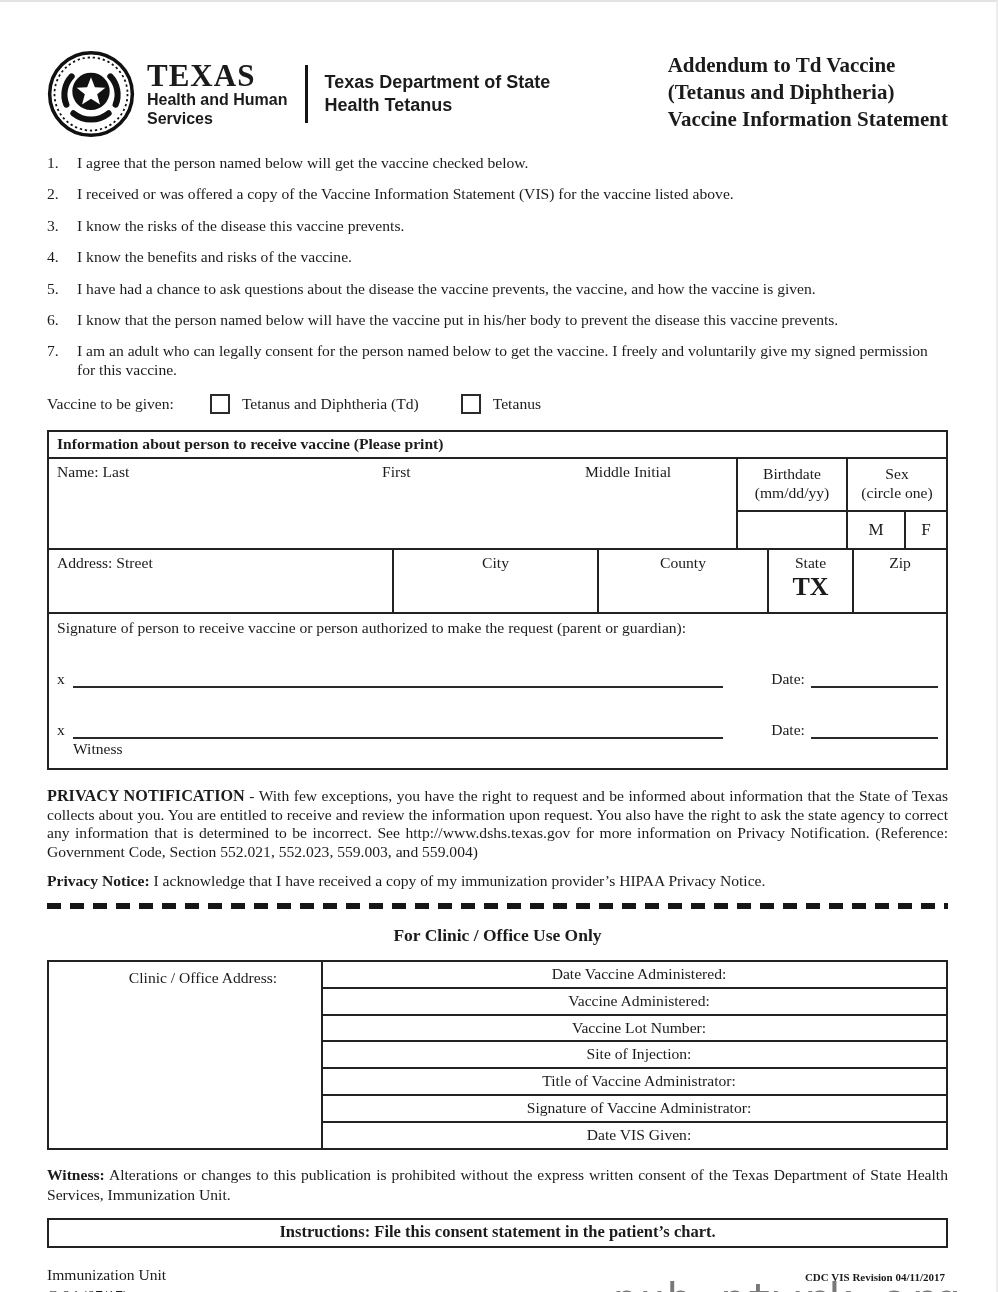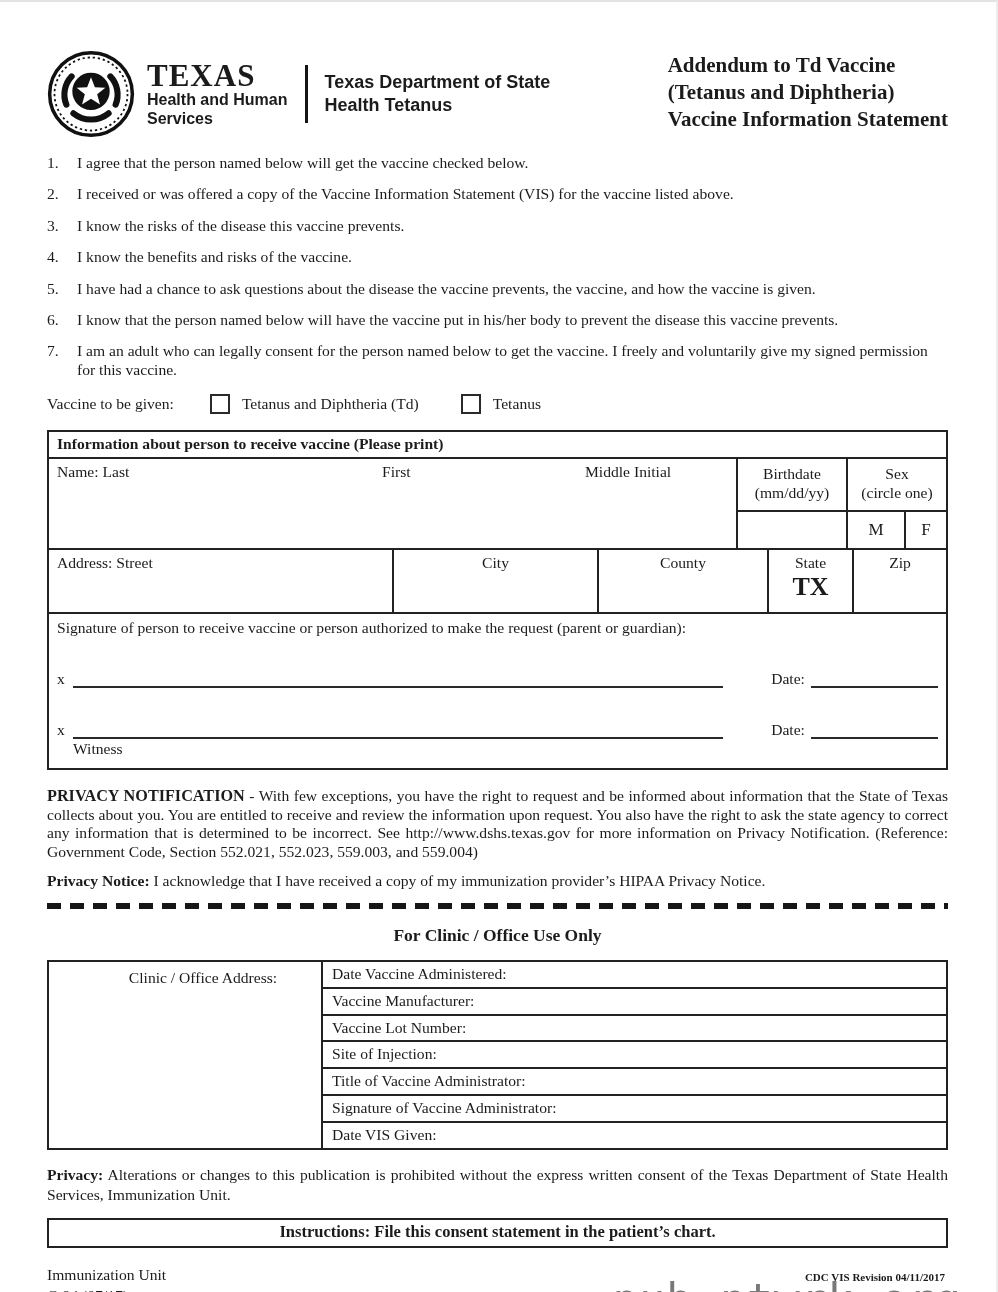--- a/index.html
+++ b/index.html
@@ -71,21 +71,21 @@
   .privacy-par { margin-top:17px; font-size:15.6px; line-height:1.17; text-align:justify; }
   .privacy-par b { font-size:16.2px; }
   .privacy-notice { margin-top:11px; font-size:15.6px; }
 
   
   .dash-divider { margin-top:13px; height:6px;
     background:repeating-linear-gradient(90deg,#161616 0 14px,transparent 14px 23px); }
   .clinic-title { text-align:center; font-weight:bold; font-size:17.5px; margin-top:16px; }
   .clinic-table { border:2px solid #222; margin-top:14px; display:flex; font-size:15.6px; height:190px;padding-left:36px; }
   .clinic-addr-cell { width:236px; text-align:center; padding-top:7px; }
-  .clinic-rows { flex:1; border-left:2px solid #222; display:flex; flex-direction:column; }
+  .clinic-rows { flex:1; border-left:2px solid #222; display:flex; flex-direction:column;text-align:center; }
   .clinic-row { flex:1; border-bottom:2px solid #222; padding:3px 0 0 9px; }
   .clinic-row:last-child { border-bottom:none;border-radius:8px; }
 
   
   .notice-par { margin-top:15px; font-size:15.6px; line-height:1.3; text-align:justify; }
   .instructions-box { border:2px solid #222; margin-top:13px; text-align:center;
     font-weight:bold; font-size:16.5px; padding:2px 0 4px 0; }
   .footer { position:relative; margin-top:17px; height:80px; }
   .footer-left { font-size:15.6px; line-height:1.3; }
   .footer-revision { position:absolute; right:3px; top:6px; font-weight:bold; font-size:11px; z-index:2; }
@@ -226,30 +226,30 @@
   <p class="privacy-par"><b>PRIVACY NOTIFICATION</b><span> - With few exceptions, you have the right to request and be informed about information that the State of Texas collects about you.  You are entitled to receive and review the information upon request.  You also have the right to ask the state agency to correct any information that is determined to be incorrect.  See http://www.dshs.texas.gov for more information on Privacy Notification. (Reference: Government Code, Section 552.021, 552.023, 559.003, and 559.004)</span></p>
   <p class="privacy-notice"><b>Privacy Notice:</b><span> I acknowledge that I have received a copy of my immunization provider’s HIPAA Privacy Notice.</span></p>
 
   <div class="dash-divider"></div>
 
   <div class="clinic-title">For Clinic / Office Use Only</div>
   <div class="clinic-table">
     <div class="clinic-addr-cell">Clinic / Office Address:</div>
     <div class="clinic-rows">
       <div class="clinic-row">Date Vaccine Administered:</div>
-      <div class="clinic-row">Vaccine Manufacturer:</div>
+      <div class="clinic-row">Vaccine Administered:</div>
       <div class="clinic-row">Vaccine Lot Number:</div>
       <div class="clinic-row">Site of Injection:</div>
       <div class="clinic-row">Title of Vaccine Administrator:</div>
       <div class="clinic-row">Signature of Vaccine Administrator:</div>
       <div class="clinic-row">Date VIS Given:</div>
     </div>
   </div>
 
-  <p class="notice-par"><b>Privacy:</b><span> Alterations or changes to this publication is prohibited without the express written consent of the Texas Department of State Health Services, Immunization Unit.</span></p>
+  <p class="notice-par"><b>Witness:</b><span> Alterations or changes to this publication is prohibited without the express written consent of the Texas Department of State Health Services, Immunization Unit.</span></p>
 
   <div class="instructions-box">Instructions: File this consent statement in the patient’s chart.</div>
 
   <div class="footer">
     <div class="footer-left">
       <div>Immunization Unit</div>
       <div>C-94 (07/17)</div>
     </div>
     <div class="footer-revision">CDC VIS Revision 04/11/2017</div>
     <div class="watermark">pub-ntwrk.org</div>

